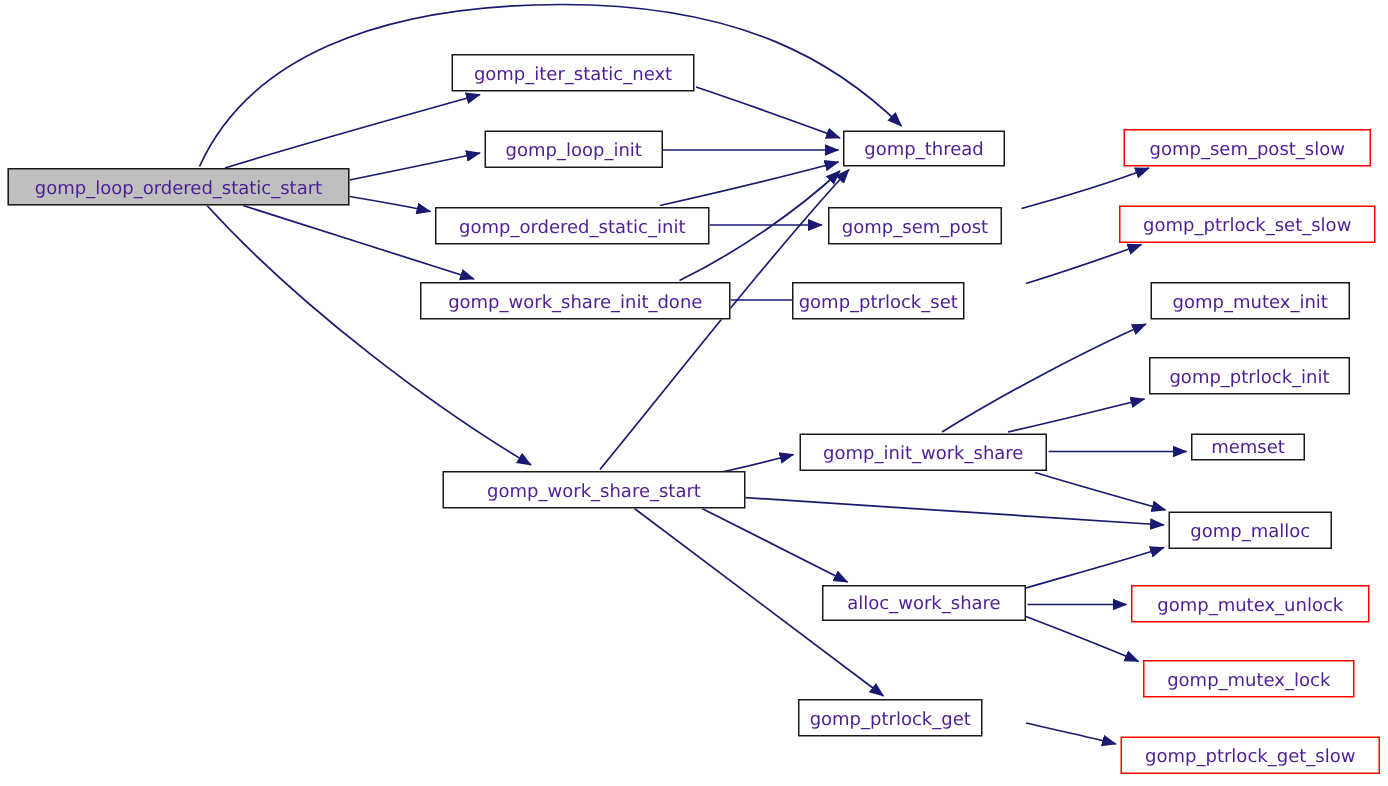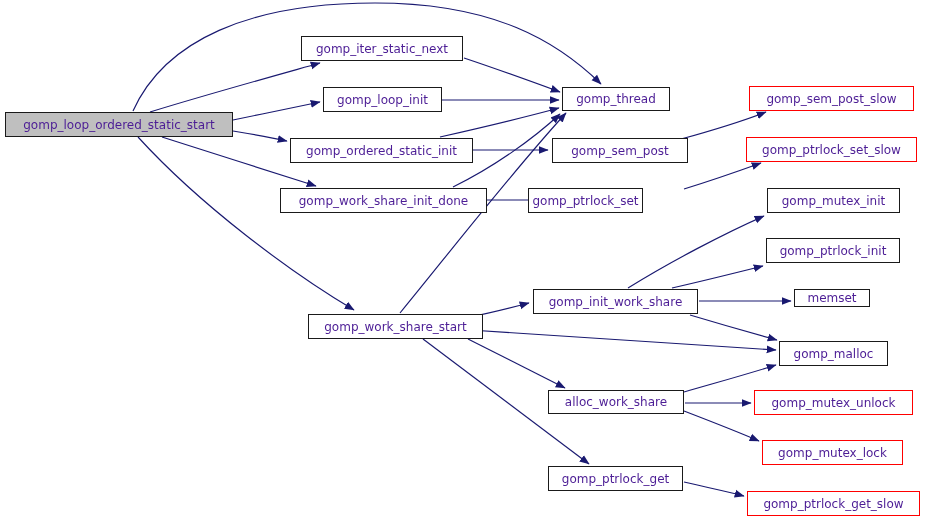--- a/index.html
+++ b/index.html
@@ -74,39 +74,39 @@
       </div>
       <div class="node" style="left: 323px; top: 87px; width: 119px; height: 25px;">
         <span>gomp_loop_init</span>
       </div>
       <div class="node" style="left: 290px; top: 138px; width: 183px; height: 25px;">
         <span>gomp_ordered_static_init</span>
       </div>
       <div class="node" style="left: 280px; top: 188px; width: 207px; height: 25px;">
         <span>gomp_work_share_init_done</span>
       </div>
-      <div class="node" style="left: 295px; top: 314px; width: 175px; height: 25px; margin-left: 13px;">
+      <div class="node" style="left: 295px; top: 314px; width: 202px; height: 25px;">
         <span>gomp_work_share_start</span>
       </div>
       <div class="node" style="left: 562px; top: 87px; width: 108px; height: 24px;">
         <span>gomp_thread</span>
       </div>
-      <div class="node" style="left: 552px; top: 138px; width: 136px; height: 25px;">
+      <div class="node" style="left: 552px; top: 138px; width: 116px; height: 25px;">
         <span>gomp_sem_post</span>
       </div>
       <div class="node" style="left: 528px; top: 188px; width: 115px; height: 25px;">
         <span>gomp_ptrlock_set</span>
       </div>
       <div class="node" style="left: 533px; top: 289px; width: 165px; height: 25px;">
         <span>gomp_init_work_share</span>
       </div>
       <div class="node" style="left: 548px; top: 390px; width: 136px; height: 24px;">
         <span>alloc_work_share</span>
       </div>
-      <div class="node" style="left: 548px; top: 466px; width: 135px; height: 25px;">
+      <div class="node" style="left: 532px; top: 466px; width: 123px; height: 25px;">
         <span>gomp_ptrlock_get</span>
       </div>
       <div class="node truncated" style="left: 749px; top: 86px; width: 165px; height: 25px;">
         <span>gomp_sem_post_slow</span>
       </div>
       <div class="node truncated" style="left: 746px; top: 137px; width: 171px; height: 25px;">
         <span>gomp_ptrlock_set_slow</span>
       </div>
       <div class="node" style="left: 767px; top: 188px; width: 133px; height: 25px;">
         <span>gomp_mutex_init</span>

